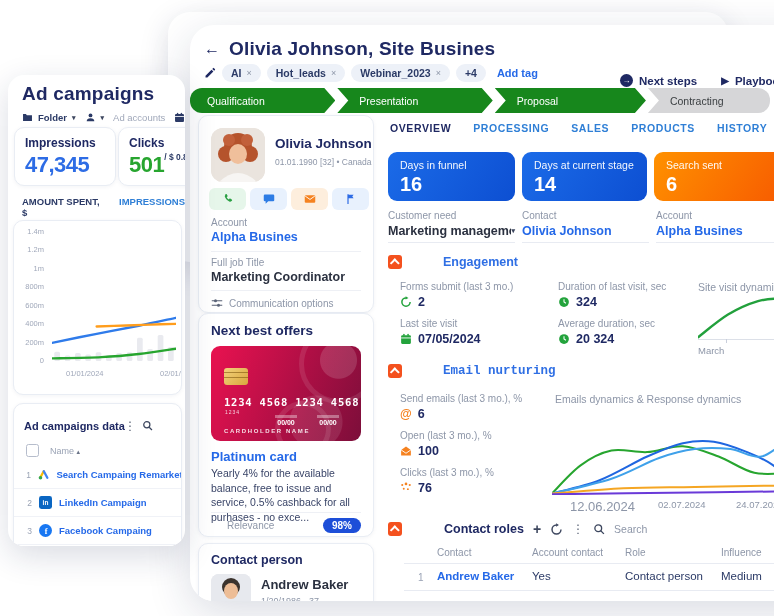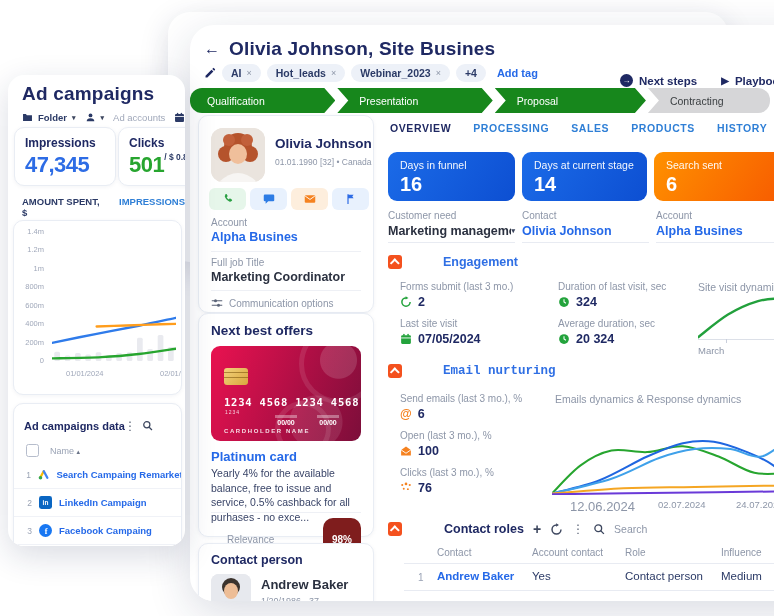--- a/index.html
+++ b/index.html
@@ -79,21 +79,21 @@
   .chip{position:absolute;left:13px;top:22px;width:24px;height:17px;border-radius:3px;
         background:linear-gradient(135deg,#f3d27a,#d9a63e);}
   .chip i{display:block;height:1px;background:rgba(120,80,10,.55);margin-top:4px;}
   .ccnum{position:absolute;left:13px;top:50px;font-family:"DejaVu Sans Mono",monospace;
          font-size:10.5px;font-weight:700;color:#fff;letter-spacing:.8px;}
   .ccsmall{position:absolute;left:14px;top:63px;font-size:5px;color:rgba(255,255,255,.8);letter-spacing:1px;}
   .ccdate{position:absolute;top:69px;color:#fff;font-size:7px;font-weight:600;text-align:center;}
   .ccdate .dl{display:block;height:3px;width:22px;margin:0 auto 1px;background:rgba(255,255,255,.35);}
   .cchold{position:absolute;left:13px;top:82px;font-size:6px;font-weight:600;
           color:rgba(255,255,255,.85);letter-spacing:1.6px;}
-  .badge-green{background:#7f1d1d;color:#fff;font-size:10px;font-weight:700;border-radius:10px;padding:16px 9px;}
+  .badge-green{background:#1d4ed8;color:#fff;font-size:10px;font-weight:700;border-radius:10px;padding:2px 9px;}
   
   .avatar{border-radius:12px;overflow:hidden;background:#eae4de;}
   
   .kebab{color:#5b6478;font-size:12px;line-height:1;cursor:pointer;}
   .ns-icon{width:13px;height:13px;border-radius:50%;background:#1f2963;color:#fff;display:inline-flex;
            align-items:center;justify-content:center;font-size:8px;}
   .checkbox{width:11px;height:11px;border:1.5px solid #b6bdcc;border-radius:2.5px;cursor:pointer;}
   svg{display:block;}
 </style>
 </head>

